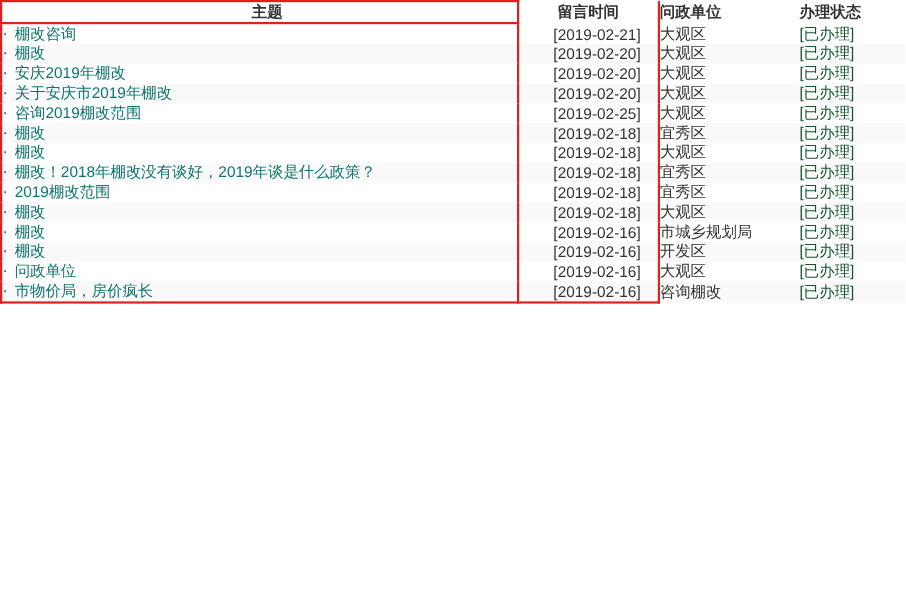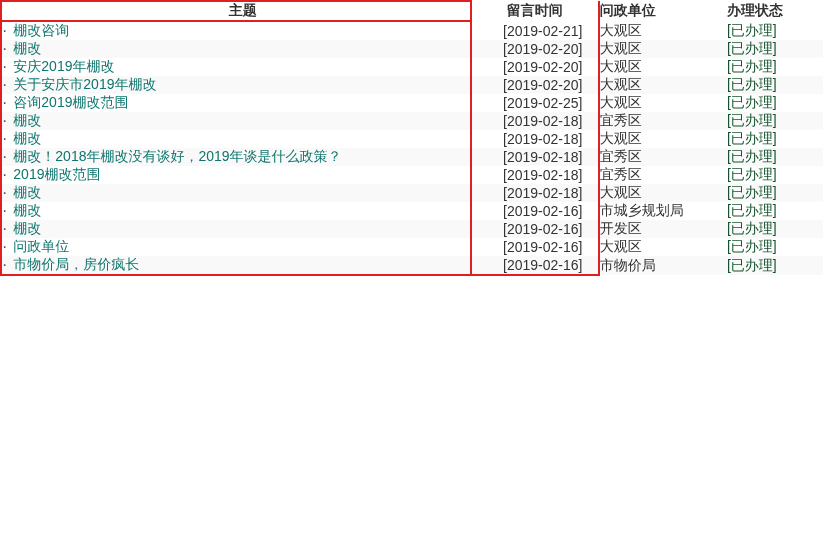--- a/index.html
+++ b/index.html
@@ -241,18 +241,18 @@
           <td class="col-status"><a class="status-link">[已办理]</a></td>
         </tr>
         <tr>
           <td class="col-subject subject-col-cell subject-col-last">
             <div class="subject-cell">
     <span class="bullet">·</span>
     <span class="subject-text">市物价局，房价疯长</span>
   </div>
           </td>
           <td class="col-date date-col-cell date-col-last">[2019-02-16]</td>
-          <td class="col-dept">市物价局</td>
+          <td class="col-dept">咨询棚改</td>
           <td class="col-status"><a class="status-link">[已办理]</a></td>
         </tr>
       </tbody>
   </table>
 </div>
 
 </body></html>

